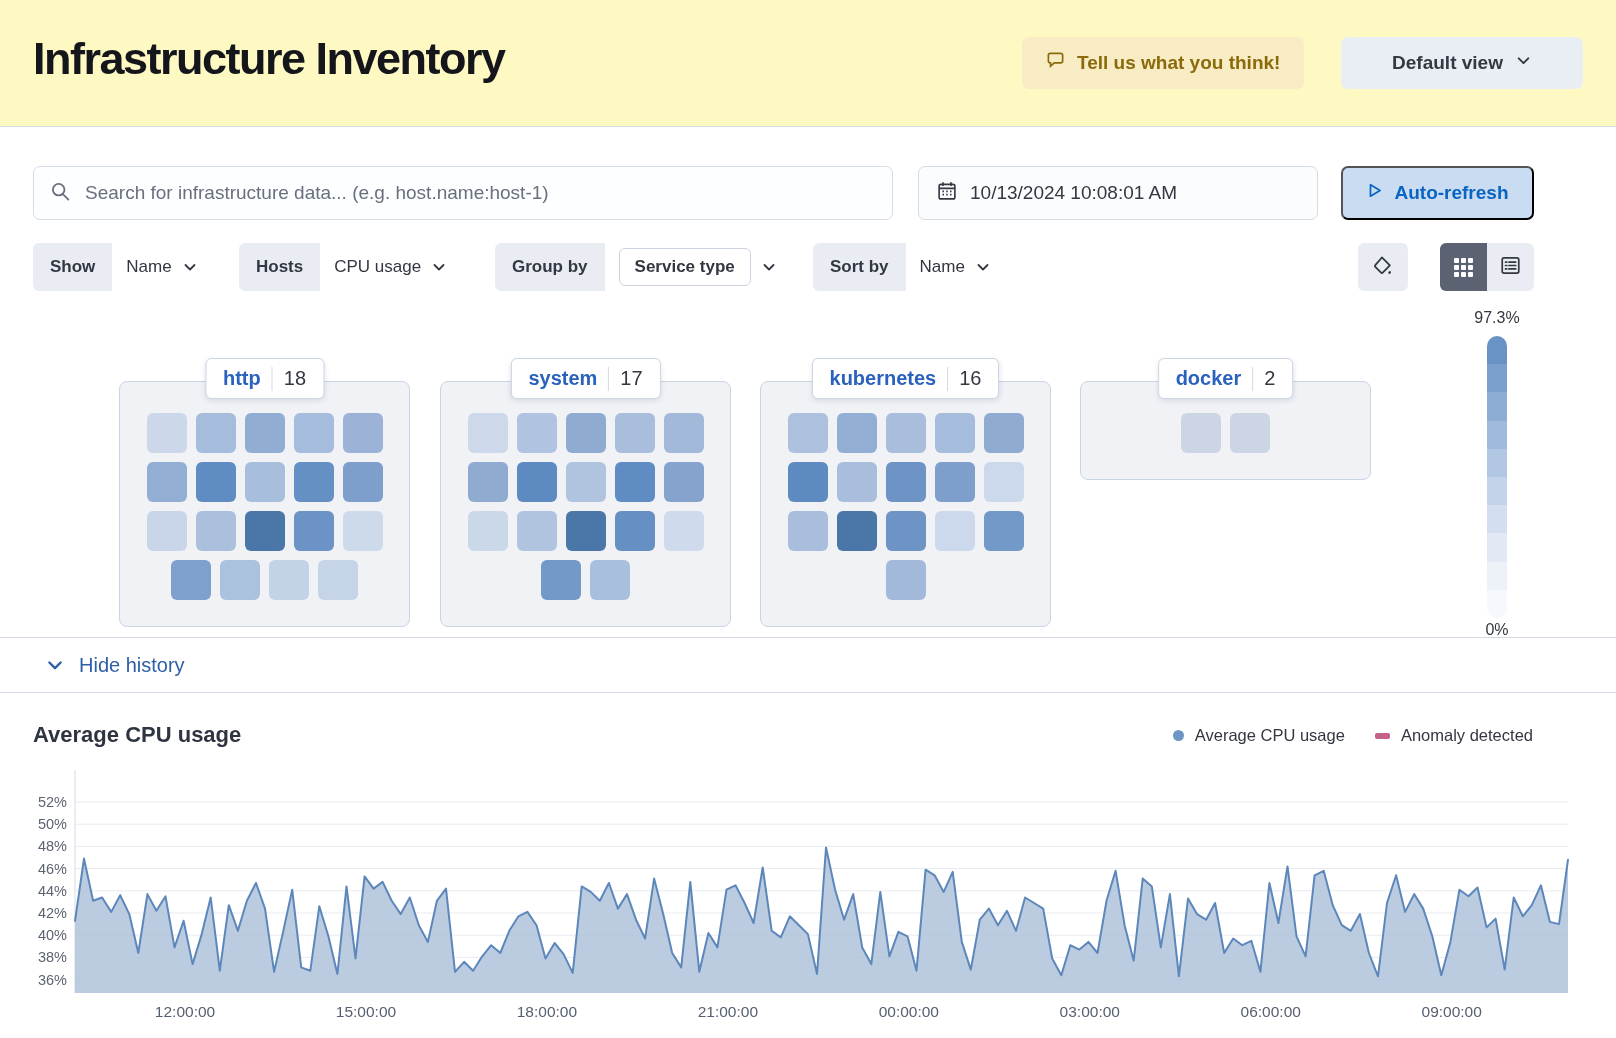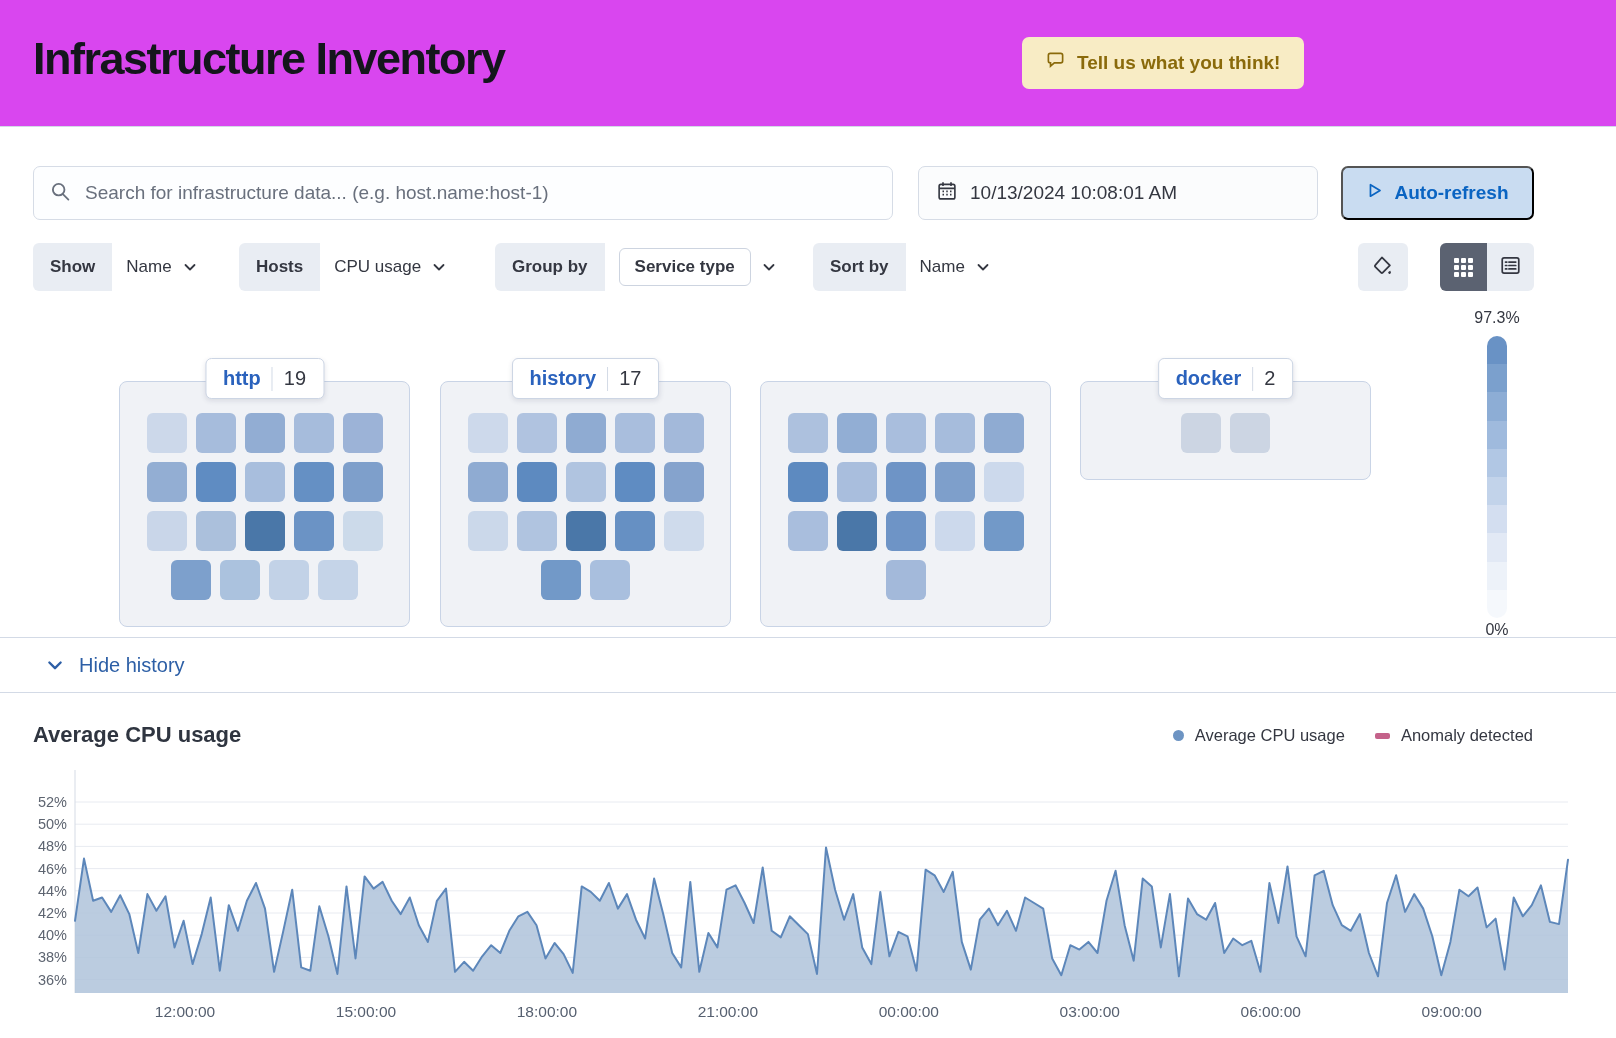--- a/index.html
+++ b/index.html
@@ -1,21 +1,21 @@
 <!DOCTYPE html>
 <html><head>
 <meta charset="utf-8">
 <style>
   * { margin:0; padding:0; box-sizing:border-box; }
   html,body { width:1616px; height:1038px; overflow:hidden; background:#fff;
     font-family:"Liberation Sans", sans-serif; color:#343741; }
 
   
   #header { position:absolute; left:0; top:0; width:1616px; height:127px;
-    background:#d946ef; border-bottom:1px solid #d3dae6;padding-left:44px; }
+    background:#fef9c3; border-bottom:1px solid #d3dae6;padding-left:44px; }
   #page-title { position:absolute; left:33px; top:33px; font-size:45px; font-weight:700;
     color:#14161c; letter-spacing:-1.5px; }
   .hdr-btn { position:absolute; top:37px; height:52px; display:flex; align-items:center;
     gap:12px; border-radius:7px; font-size:19px; font-weight:600; cursor:pointer; border:none; }
   #feedback-btn { left:1022px; padding:0 24px; background:#f8ecc5; color:#8a6a0b; }
   #view-btn { left:1341px; width:242px; justify-content:center; background:#e9edf4; color:#333842; }
 
   
   #search-box { position:absolute; left:33px; top:166px; width:860px; height:54px;
     background:#fdfeff; border:1px solid #d6dce6; border-radius:7px;
@@ -88,20 +88,28 @@
 <div id="header">
   <h1 id="page-title">Infrastructure Inventory</h1>
   <button class="hdr-btn" id="feedback-btn">
     <span>
       <svg width="19" height="19" viewBox="0 0 16 16" fill="none" stroke="#8a6a0b" stroke-width="1.4">
         <path d="M2 3.6a1.6 1.6 0 0 1 1.6-1.6h8.8A1.6 1.6 0 0 1 14 3.6v4.8a1.6 1.6 0 0 1-1.6 1.6H7l-3.2 2.8V10H3.6A1.6 1.6 0 0 1 2 8.4z"></path>
       </svg>
     </span>
     <span>Tell us what you think!</span>
   </button>
+  <button class="hdr-btn" id="view-btn">
+    <span>Default view</span>
+    <span>
+      <svg width="17" height="17" viewBox="0 0 16 16" fill="none" stroke="#343741" stroke-width="1.8" stroke-linecap="round" stroke-linejoin="round">
+          <path d="M3.5 6 8 10.5 12.5 6"></path>
+        </svg>
+    </span>
+  </button>
 </div>
 
 <div id="search-box">
   <span>
     <svg width="21" height="21" viewBox="0 0 16 16" fill="none" stroke="#69707d" stroke-width="1.4">
       <circle cx="6.6" cy="6.6" r="4.4"></circle>
         <path d="M10 10.2 14 14.2" stroke-linecap="round"></path>
     </svg>
   </span>
   <input id="search-input" value="" placeholder="Search for infrastructure data... (e.g. host.name:host-1)" style="">
@@ -225,21 +233,21 @@
       <div class="waffle-row">
         <div class="host-square" style="background: rgb(125, 160, 204);"></div>
         <div class="host-square" style="background: rgb(171, 194, 222);"></div>
         <div class="host-square" style="background: rgb(194, 210, 231);"></div>
         <div class="host-square" style="background: rgb(197, 212, 232);"></div>
       </div>
     </div>
     <div class="group-pill" style="left: 264.5px;">
       <span class="gp-name">http</span>
       <span class="gp-div"></span>
-      <span class="gp-count">19</span>
+      <span class="gp-count">18</span>
     </div>
     <div class="waffle-card" style="left: 440px; top: 89px; height: 246px;">
       <div class="waffle-row">
         <div class="host-square" style="background: rgb(205, 217, 235);"></div>
         <div class="host-square" style="background: rgb(176, 195, 224);"></div>
         <div class="host-square" style="background: rgb(143, 171, 210);"></div>
         <div class="host-square" style="background: rgb(169, 190, 221);"></div>
         <div class="host-square" style="background: rgb(163, 185, 218);"></div>
       </div>
       <div class="waffle-row">
@@ -255,21 +263,21 @@
         <div class="host-square" style="background: rgb(74, 119, 168);"></div>
         <div class="host-square" style="background: rgb(102, 144, 195);"></div>
         <div class="host-square" style="background: rgb(207, 219, 236);"></div>
       </div>
       <div class="waffle-row">
         <div class="host-square" style="background: rgb(114, 153, 200);"></div>
         <div class="host-square" style="background: rgb(169, 191, 222);"></div>
       </div>
     </div>
     <div class="group-pill" style="left: 585.5px;">
-      <span class="gp-name">history</span>
+      <span class="gp-name">system</span>
       <span class="gp-div"></span>
       <span class="gp-count">17</span>
     </div>
     <div class="waffle-card" style="left: 760px; top: 89px; height: 246px;">
       <div class="waffle-row">
         <div class="host-square" style="background: rgb(173, 193, 222);"></div>
         <div class="host-square" style="background: rgb(146, 174, 212);"></div>
         <div class="host-square" style="background: rgb(169, 190, 221);"></div>
         <div class="host-square" style="background: rgb(166, 188, 220);"></div>
         <div class="host-square" style="background: rgb(143, 171, 210);"></div>
@@ -284,20 +292,25 @@
       <div class="waffle-row">
         <div class="host-square" style="background: rgb(169, 190, 221);"></div>
         <div class="host-square" style="background: rgb(74, 119, 168);"></div>
         <div class="host-square" style="background: rgb(110, 148, 198);"></div>
         <div class="host-square" style="background: rgb(204, 217, 236);"></div>
         <div class="host-square" style="background: rgb(114, 153, 200);"></div>
       </div>
       <div class="waffle-row">
         <div class="host-square" style="background: rgb(163, 185, 218);"></div>
       </div>
+    </div>
+    <div class="group-pill" style="left: 905.5px;">
+      <span class="gp-name">kubernetes</span>
+      <span class="gp-div"></span>
+      <span class="gp-count">16</span>
     </div>
     <div class="waffle-card" style="left: 1080px; top: 89px; height: 99px;">
       <div class="waffle-row">
         <div class="host-square" style="background: rgb(204, 213, 227);"></div>
         <div class="host-square" style="background: rgb(204, 213, 227);"></div>
       </div>
     </div>
     <div class="group-pill" style="left: 1225.5px;">
       <span class="gp-name">docker</span>
       <span class="gp-div"></span>

